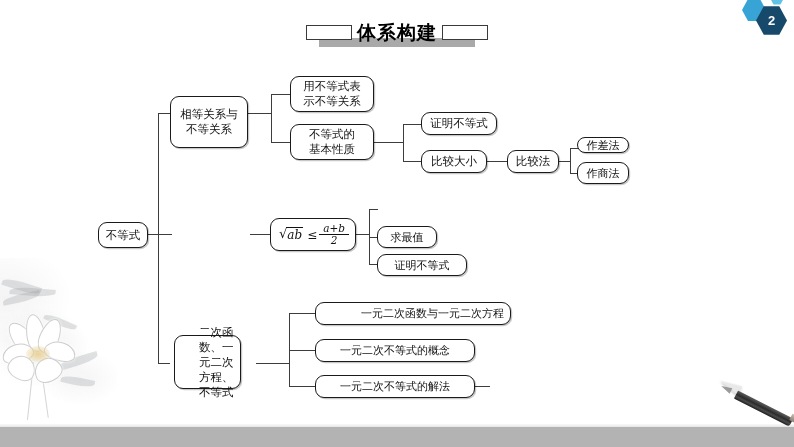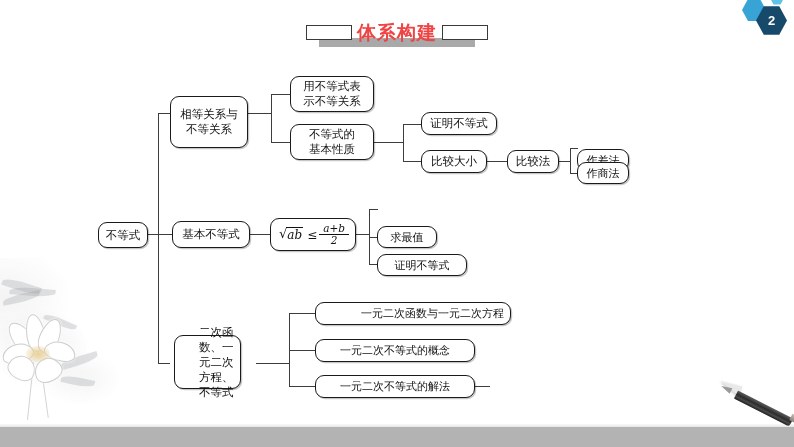--- a/index.html
+++ b/index.html
@@ -181,21 +181,21 @@
     width: 794px;
     display: flex;
     align-items: center;
     justify-content: center;
     gap: 0px;
   }
   .title-text {
     font-family: "DejaVu Sans", "Liberation Sans", sans-serif;
     font-size: 19px;
     font-weight: bold;
-    color: #ef4444;
+    color: #000000;
     letter-spacing: 1px;
     padding: 0 8px;
     position: relative;
     z-index: 3;
     line-height: 22px;
   }
   .title-deco {
     width: 44px;
     height: 13px;
     border: 1.6px solid #3a3a3a;
@@ -343,21 +343,20 @@
 
     <div class="conn h" style="left:148px; top:234px; width:11px;"></div>
     <div class="conn v" style="left:158px; top:113px; height:251px;"></div>
 
     <div class="conn h" style="left:158px; top:113px; width:12px;"></div>
     <div class="conn h" style="left:158px; top:234px; width:14px;"></div>
     <div class="conn h" style="left:158px; top:363px; width:12px;"></div>
 
     <div class="node" style="left:170px; top:96px; width:78px; height:52px;">相等关系与
 不等关系</div>
-    <div class="node" style="left:172px; top:221px; width:78px; height:27px;">基本不等式</div>
     <div class="node left-align" style="left:174px; top:335px; width:67px; height:54px; padding-left:24px;">二次函数、一
 元二次方程、
 不等式</div>
 
     <div class="conn h" style="left:248px; top:113px; width:24px;"></div>
     <div class="conn v" style="left:271px; top:94px; height:49px;"></div>
     <div class="conn h" style="left:271px; top:94px; width:20px;"></div>
     <div class="conn h" style="left:271px; top:142px; width:20px;"></div>
 
     <div class="node" style="left:290px; top:76px; width:84px; height:36px;">用不等式表
@@ -374,21 +373,21 @@
     <div class="node" style="left:421px; top:150px; width:66px; height:23px;">比较大小</div>
 
     <div class="conn h" style="left:487px; top:161px; width:21px;"></div>
     <div class="node" style="left:507px; top:150px; width:52px; height:23px;">比较法</div>
 
     <div class="conn h" style="left:559px; top:161px; width:12px;"></div>
     <div class="conn v" style="left:570px; top:148px; height:26px;"></div>
     <div class="conn h" style="left:570px; top:148px; width:8px;"></div>
     <div class="conn h" style="left:570px; top:173px; width:8px;"></div>
 
-    <div class="node small" style="left:577px; top:149px; width:52px; height:22px;">作差法</div>
+    <div class="node small" style="left:577px; top:137px; width:52px; height:16px;">作差法</div>
     <div class="node small" style="left:577px; top:162px; width:52px; height:22px;">作商法</div>
 
     <div class="conn h" style="left:250px; top:234px; width:21px;"></div>
     <div class="node" style="left:270px; top:218px; width:86px; height:33px;">
       <span class="formula">
         <span class="sqrt"><span class="radical">√</span><span class="radicand">ab</span></span>
         <span class="le">≤</span>
         <span class="frac">
           <span class="num">a+b</span>
           <span class="den">2</span>

